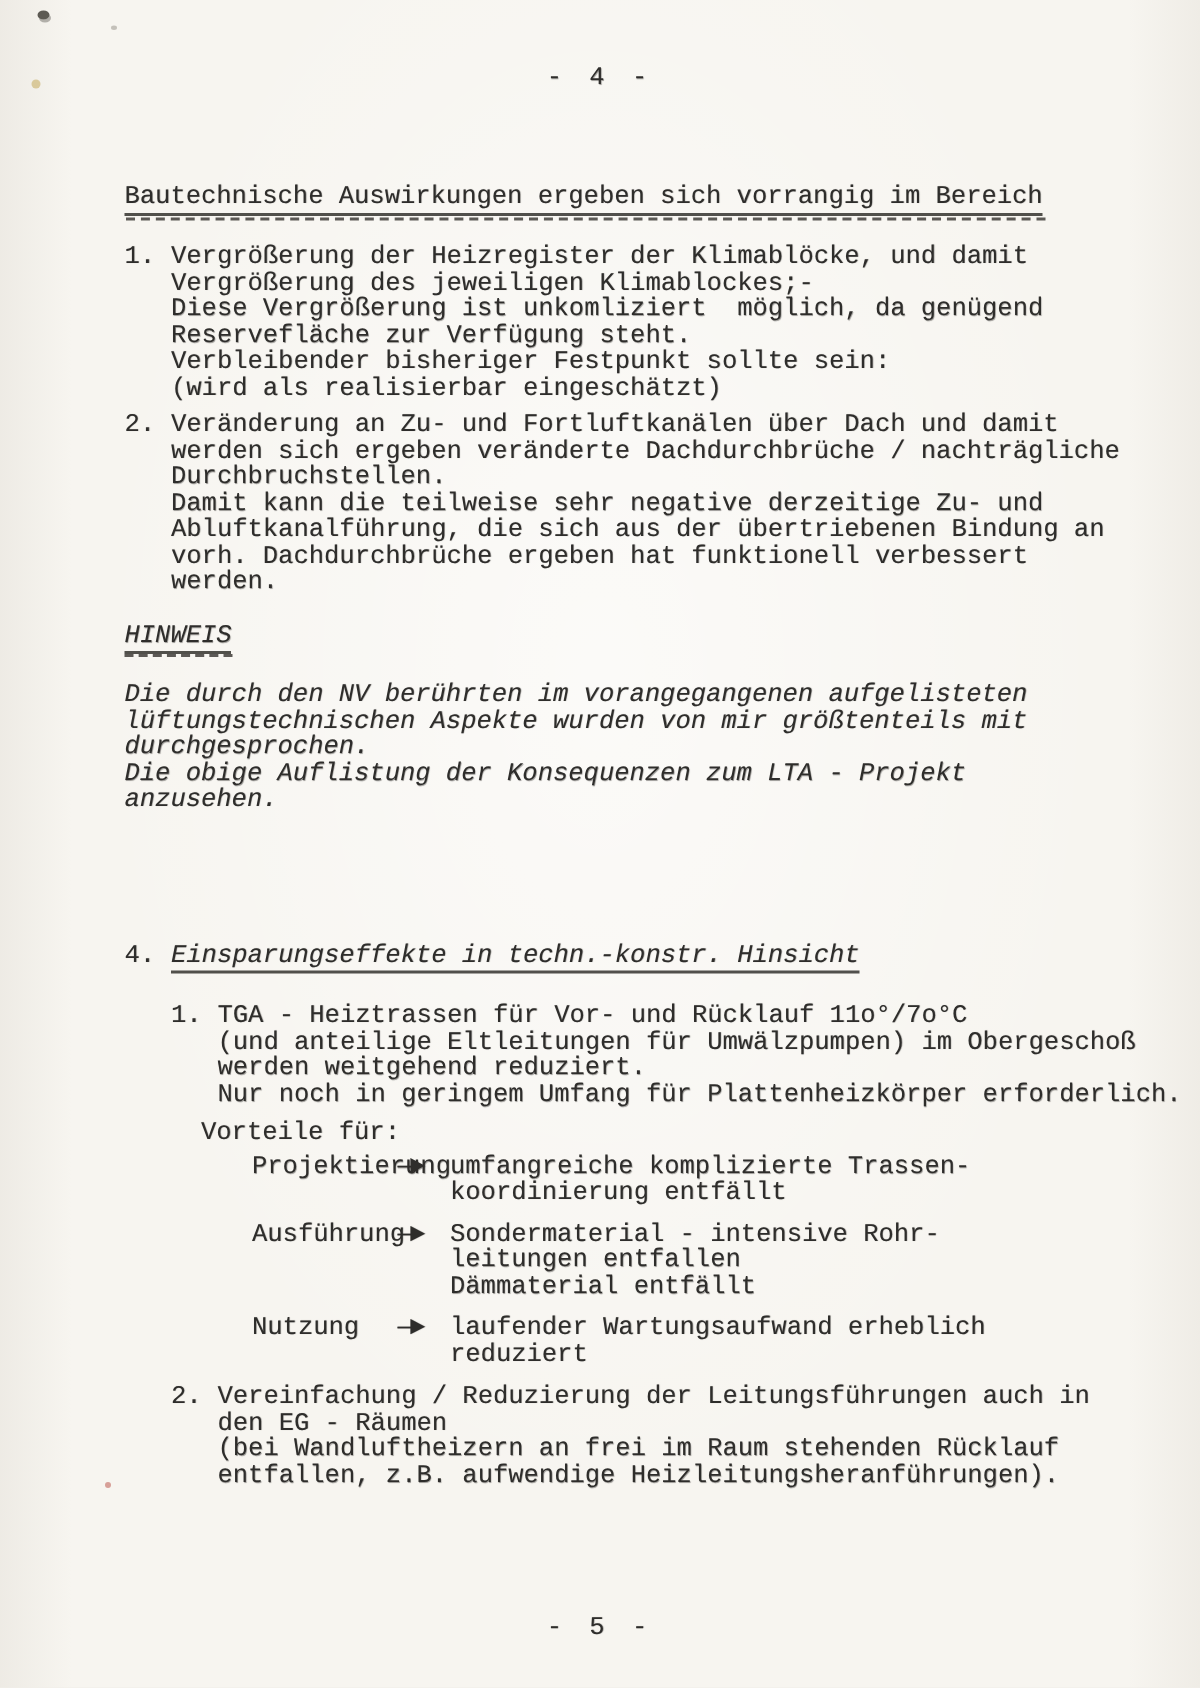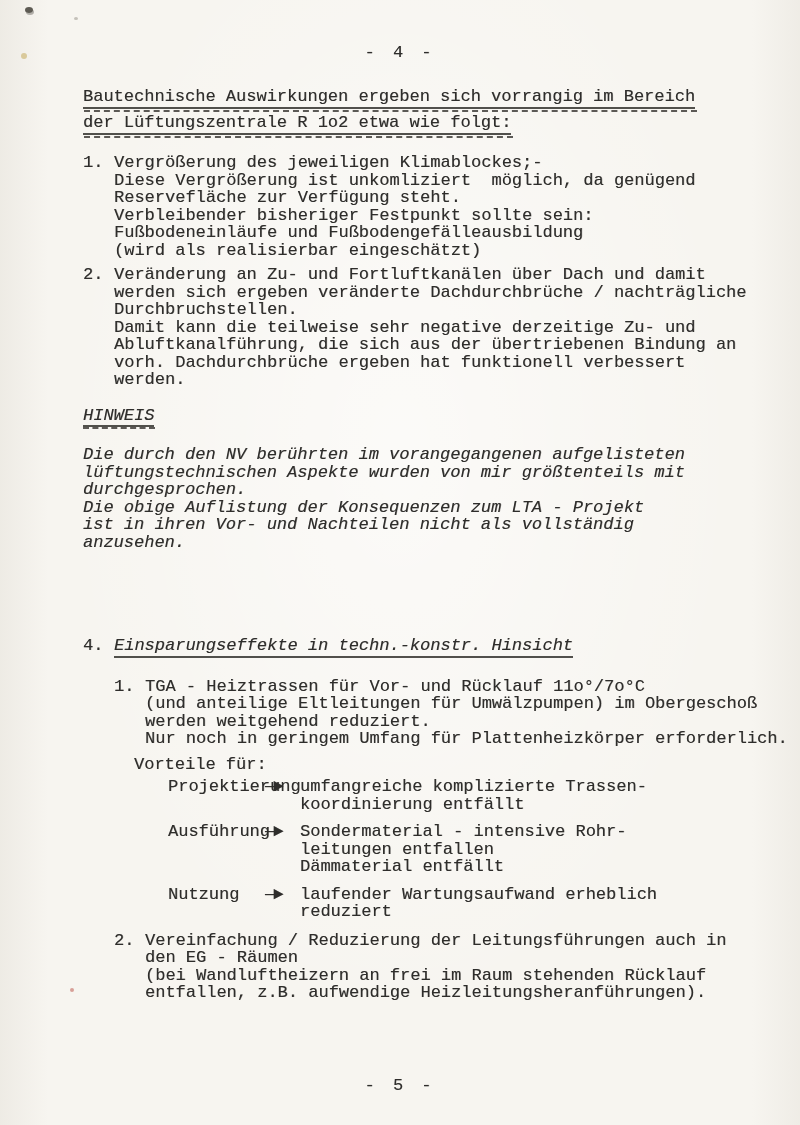--- a/index.html
+++ b/index.html
@@ -27,21 +27,21 @@
     position:absolute; left:0; width:100%;
     text-align:center; white-space:pre; letter-spacing:4px;
   }
   .pagenum-top { top:44px; }
   .pagenum-bottom { top:1077px; }
 
   .content { position:absolute; left:83px; top:88px; width:700px; }
 
   
   .intro-heading { margin-bottom:14px; }
-  .intro-heading .hline { height:26px; }
+  .intro-heading .hline { height:26px;margin-top:35px; }
   .uline2 {
     display:inline-block; position:relative;
     border-bottom:2px solid rgba(52,50,46,0.85);
     padding-bottom:1px;
   }
   .uline2::after {
     content:""; position:absolute; left:1px; right:-2px; bottom:-5px;
     border-bottom:2.5px dashed rgba(52,50,46,0.8);
   }
   .uline2.tight::after { bottom:-4px; left:0; right:-1px; }
@@ -85,32 +85,31 @@
 <body>
 
 <div class="paper ink">
 
   <div class="pagenum-top">- 4 -</div>
 
   <div class="content">
 
     <div class="intro-heading">
       <div class="hline"><span class="uline2 pre">Bautechnische Auswirkungen ergeben sich vorrangig im Bereich</span></div>
-      <div class="hline"><span class="uline2 pre">der Lüftungszentrale R 1o2 etwa wie folgt:</span></div>
     </div>
 
     <div class="list">
       <div class="list-item">
         <div class="num">1.</div>
         <div class="lines">
+          <div>Vergrößerung der Heizregister der Klimablöcke, und damit</div>
           <div>Vergrößerung des jeweiligen Klimablockes;-</div>
           <div>Diese Vergrößerung ist unkomliziert  möglich, da genügend</div>
           <div>Reservefläche zur Verfügung steht.</div>
           <div>Verbleibender bisheriger Festpunkt sollte sein:</div>
-          <div>Fußbodeneinläufe und Fußbodengefälleausbildung</div>
           <div>(wird als realisierbar eingeschätzt)</div>
         </div>
       </div>
       <div class="list-item">
         <div class="num">2.</div>
         <div class="lines">
           <div>Veränderung an Zu- und Fortluftkanälen über Dach und damit</div>
           <div>werden sich ergeben veränderte Dachdurchbrüche / nachträgliche</div>
           <div>Durchbruchstellen.</div>
           <div>Damit kann die teilweise sehr negative derzeitige Zu- und</div>
@@ -121,21 +120,20 @@
       </div>
     </div>
 
     <div class="hinweis-block">
       <div class="hinweis-title"><span class="uline2 tight">HINWEIS</span></div>
       <div class="hinweis-body lines">
         <div>Die durch den NV berührten im vorangegangenen aufgelisteten</div>
         <div>lüftungstechnischen Aspekte wurden von mir größtenteils mit</div>
         <div>durchgesprochen.</div>
         <div>Die obige Auflistung der Konsequenzen zum LTA - Projekt</div>
-        <div>ist in ihren Vor- und Nachteilen nicht als vollständig</div>
         <div>anzusehen.</div>
       </div>
     </div>
 
     <div class="section4">
       <div class="sec-heading">
         <span class="num">4.</span>
         <span class="uline1">Einsparungseffekte in techn.-konstr. Hinsicht</span>
       </div>
 

